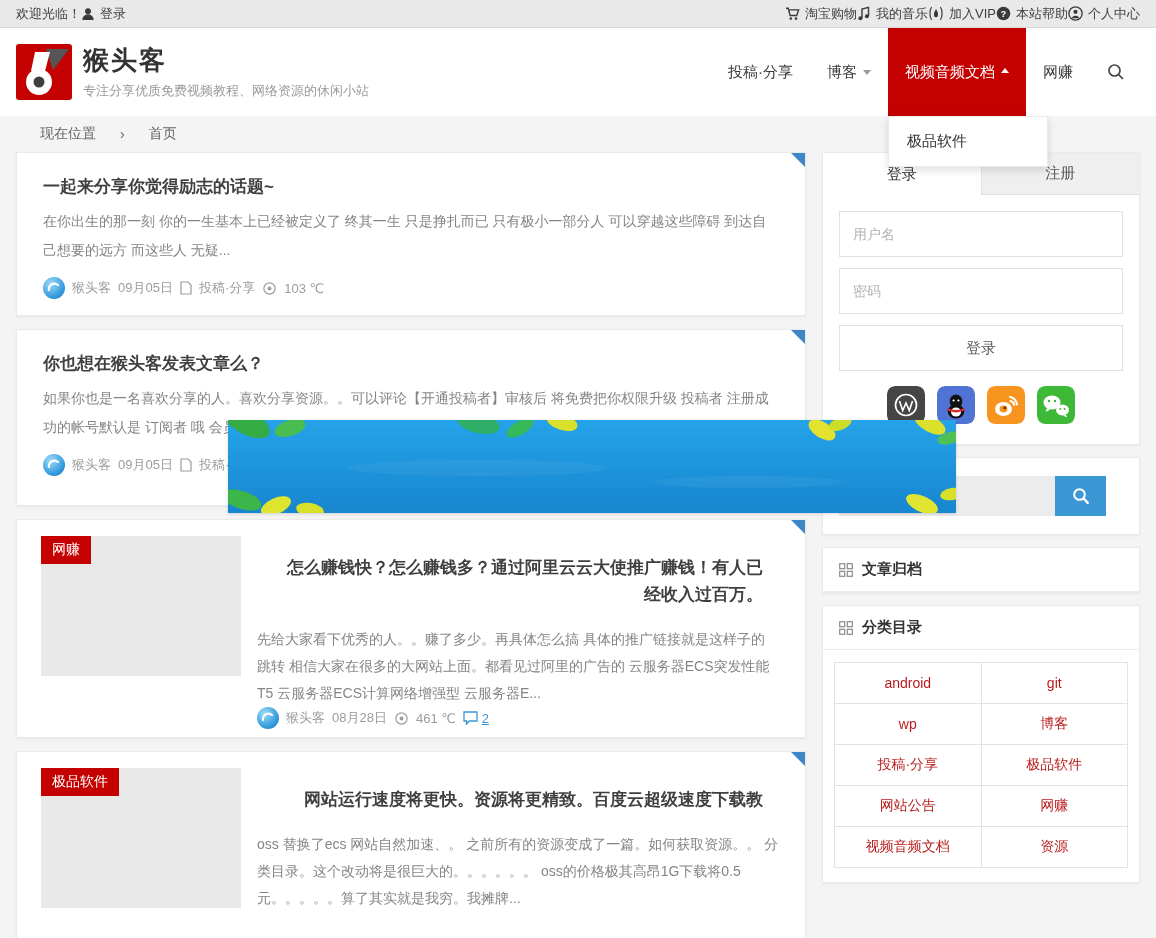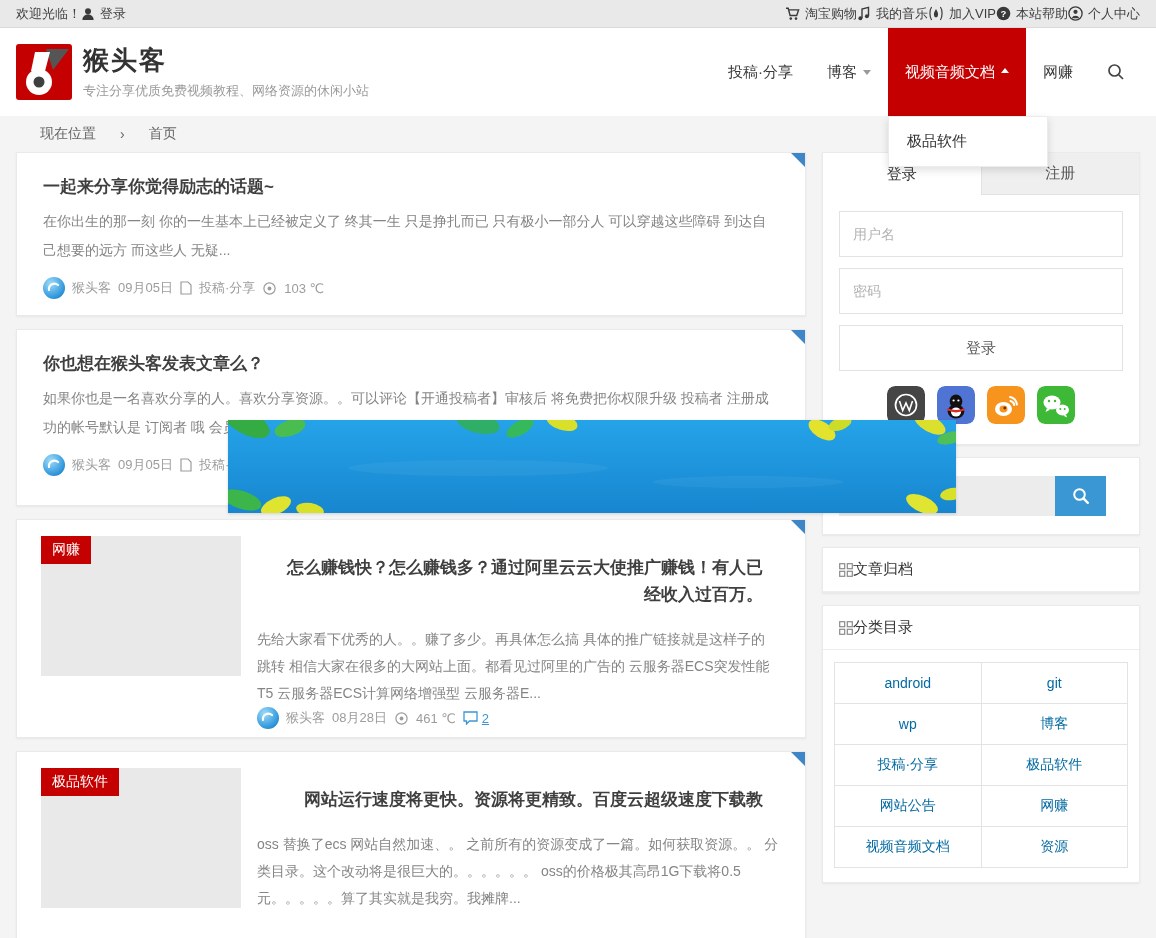--- a/index.html
+++ b/index.html
@@ -69,26 +69,26 @@
          font-size:14px;color:#333;margin-bottom:11px;box-sizing:border-box;font-family:inherit;}
   .field::placeholder{color:#b3b3b3;}
   .login-btn{display:block;width:100%;height:46px;border:1px solid #e2e2e2;background:#fff;font-size:15px;
              color:#595959;cursor:pointer;font-family:inherit;}
   .socials{display:flex;justify-content:center;gap:12px;padding:15px 0 20px;}
   .social{width:38px;height:38px;border-radius:8px;overflow:hidden;cursor:pointer;}
   .search-row{display:flex;padding:18px 33px 18px 16px;}
   .search-input{flex:1;height:40px;background:#ececec;border:none;padding:0 10px;font-size:14px;min-width:0;font-family:inherit;}
   .search-btn{width:51px;height:40px;background:#3b97d3;border:none;display:flex;align-items:center;
               justify-content:center;cursor:pointer;flex:none;}
-  .w-head{display:flex;align-items:center;padding:0 16px;height:43px;border-bottom:1px solid #ededed;
-          font-size:15px;font-weight:normal;color:#333;text-align:right;}
+  .w-head{display:flex;align-items:center;gap:9px;padding:0 16px;height:43px;border-bottom:1px solid #ededed;
+          font-size:15px;font-weight:bold;color:#333;text-align:right;}
   .archive-list{padding:13px 16px 15px;}
   .archive-item{font-size:15px;color:#555;line-height:30px;cursor:pointer;}
   .cat-table{width:294px;margin:12px auto 14px;border-collapse:collapse;}
-  .cat-table td{border:1px solid #e3e3e3;height:38px;text-align:center;font-size:14px;color:#0369a1;width:50%;cursor:pointer;}
+  .cat-table td{border:1px solid #e3e3e3;height:38px;text-align:center;font-size:14px;color:#b91c1c;width:50%;cursor:pointer;}
 </style>
 </head>
 <body>
 
 <div class="topbar">
   <div class="tb-group">
     <span>欢迎光临！</span>
     <span class="tb-item">
       <svg width="14" height="14" viewBox="0 0 14 14">
           <circle cx="7" cy="4.2" r="3" fill="#3a3a3a"></circle>

